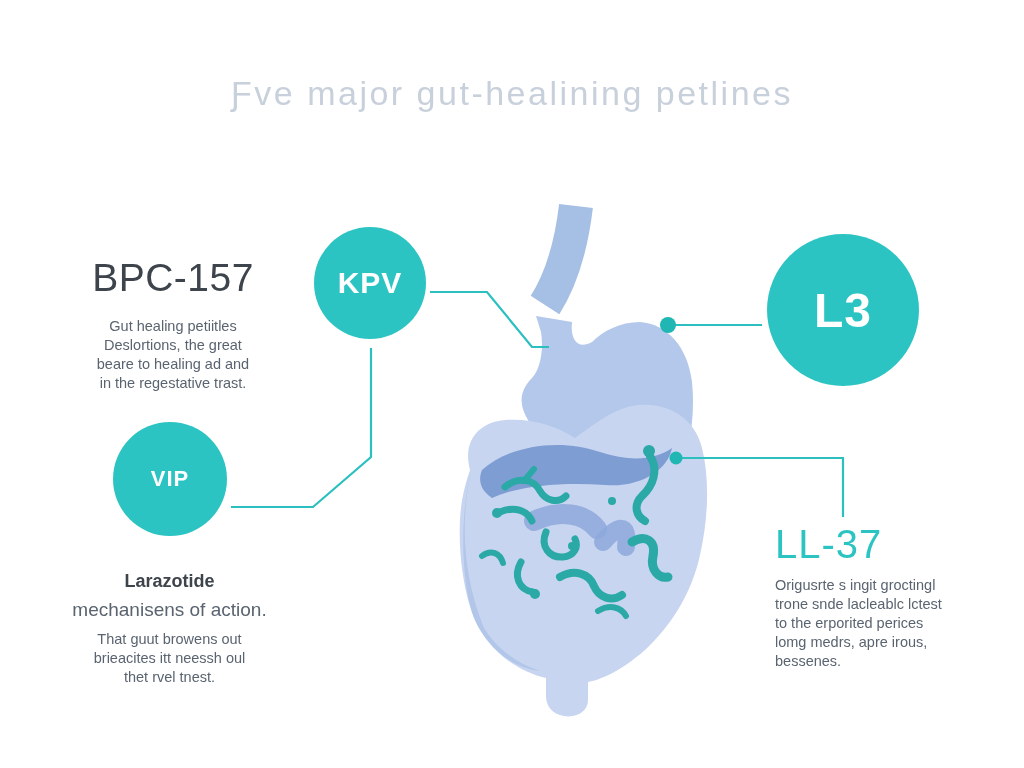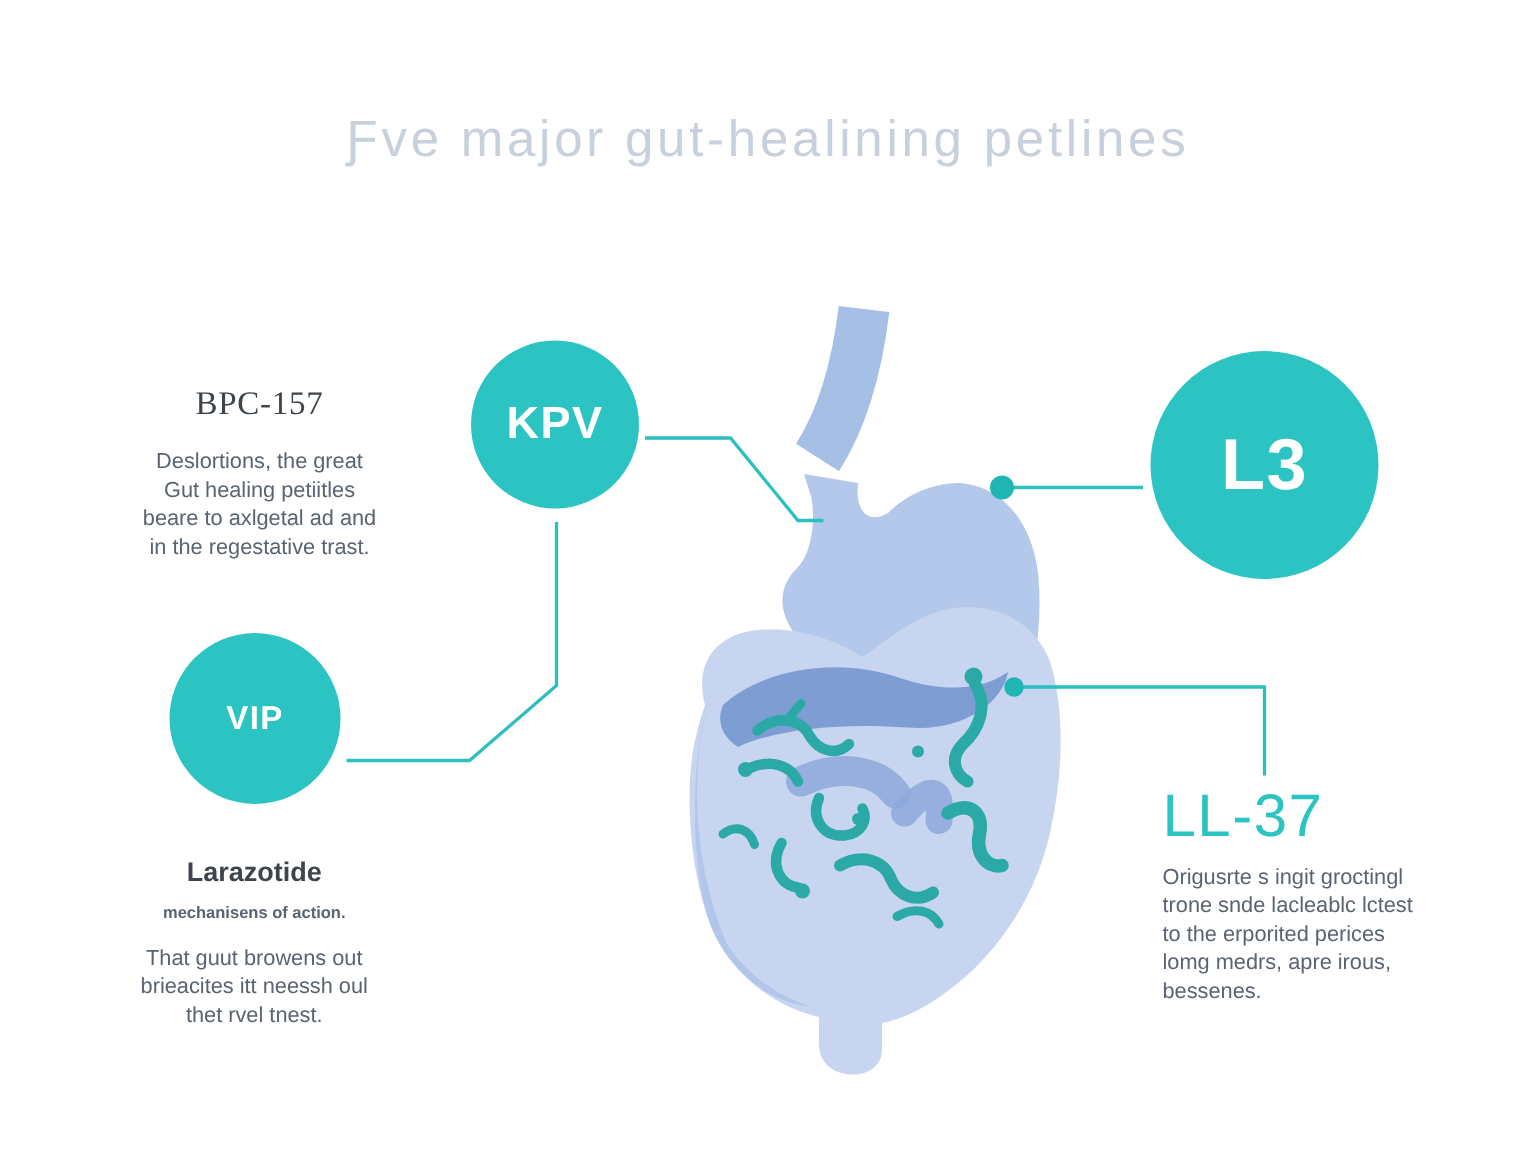--- a/index.html
+++ b/index.html
@@ -17,26 +17,26 @@
     position:absolute;border-radius:50%;background:#2cc4c3;
     display:flex;align-items:center;justify-content:center;
     color:#ffffff;font-weight:700;letter-spacing:1px;
   }
   .circle.kpv{left:314px;top:227px;width:112px;height:112px;font-size:30px;align-items:center;}
   .circle.l3 {left:767px;top:234px;width:152px;height:152px;font-size:48px;}
   .circle.vip{left:113px;top:422px;width:114px;height:114px;font-size:22px;}
   .block{position:absolute;text-align:center;color:#5a6470;}
   .block .heading{color:#3d444c;}
   .bpc{left:58px;top:256px;width:230px;}
-  .bpc .heading{font-size:22px;font-weight:500;letter-spacing:0.5px;font-family:Liberation Serif, serif;}
+  .bpc .heading{font-size:39px;font-weight:500;letter-spacing:0.5px;}
   .bpc .para{margin-top:17px;}
   .t-line{font-size:14.5px;line-height:19px;color:#5a6470;}
   .lara{left:63px;top:571px;width:213px;}
   .lara .heading{font-size:18px;font-weight:700;}
-  .lara .sub{margin-top:8px;font-size:11px;font-weight:bold;}
+  .lara .sub{margin-top:8px;font-size:19px;}
   .lara .para{margin-top:11px;}
   .ll37{left:775px;top:522px;width:182px;}
   .ll37 .heading{font-size:40px;font-weight:500;color:#2cc4c3;letter-spacing:1px;text-align:left;}
   .ll37 .sub{margin-top:12px;font-size:18px;font-weight:700;color:#3d444c;text-align:center;}
   .ll37 .para{margin-top:9px;text-align:left;}
 </style>
 </head>
 <body>
 
 <div class="stage">
@@ -124,23 +124,23 @@
       <polyline points="668,325 762,325"></polyline>
       <polyline points="676,458 843,458 843,517"></polyline>
     </g>
     <circle cx="668" cy="325" r="8" fill="#1fb6b3"></circle>
     <circle cx="676" cy="458" r="6.5" fill="#1fb6b3"></circle>
   </svg>
 
   <div class="block bpc">
     <div class="heading">BPC-157</div>
     <div class="para">
+      <div class="t-line">Gut healing petiitles</div>
       <div class="t-line">Deslortions, the great</div>
-      <div class="t-line">Gut healing petiitles</div>
-      <div class="t-line">beare to axlgetal ad and</div>
+      <div class="t-line">beare to healing ad and</div>
       <div class="t-line">in the regestative trast.</div>
     </div>
   </div>
 
   <div class="circle kpv">
     <span>KPV</span>
   </div>
   <div class="circle l3">
     <span>L3</span>
   </div>

